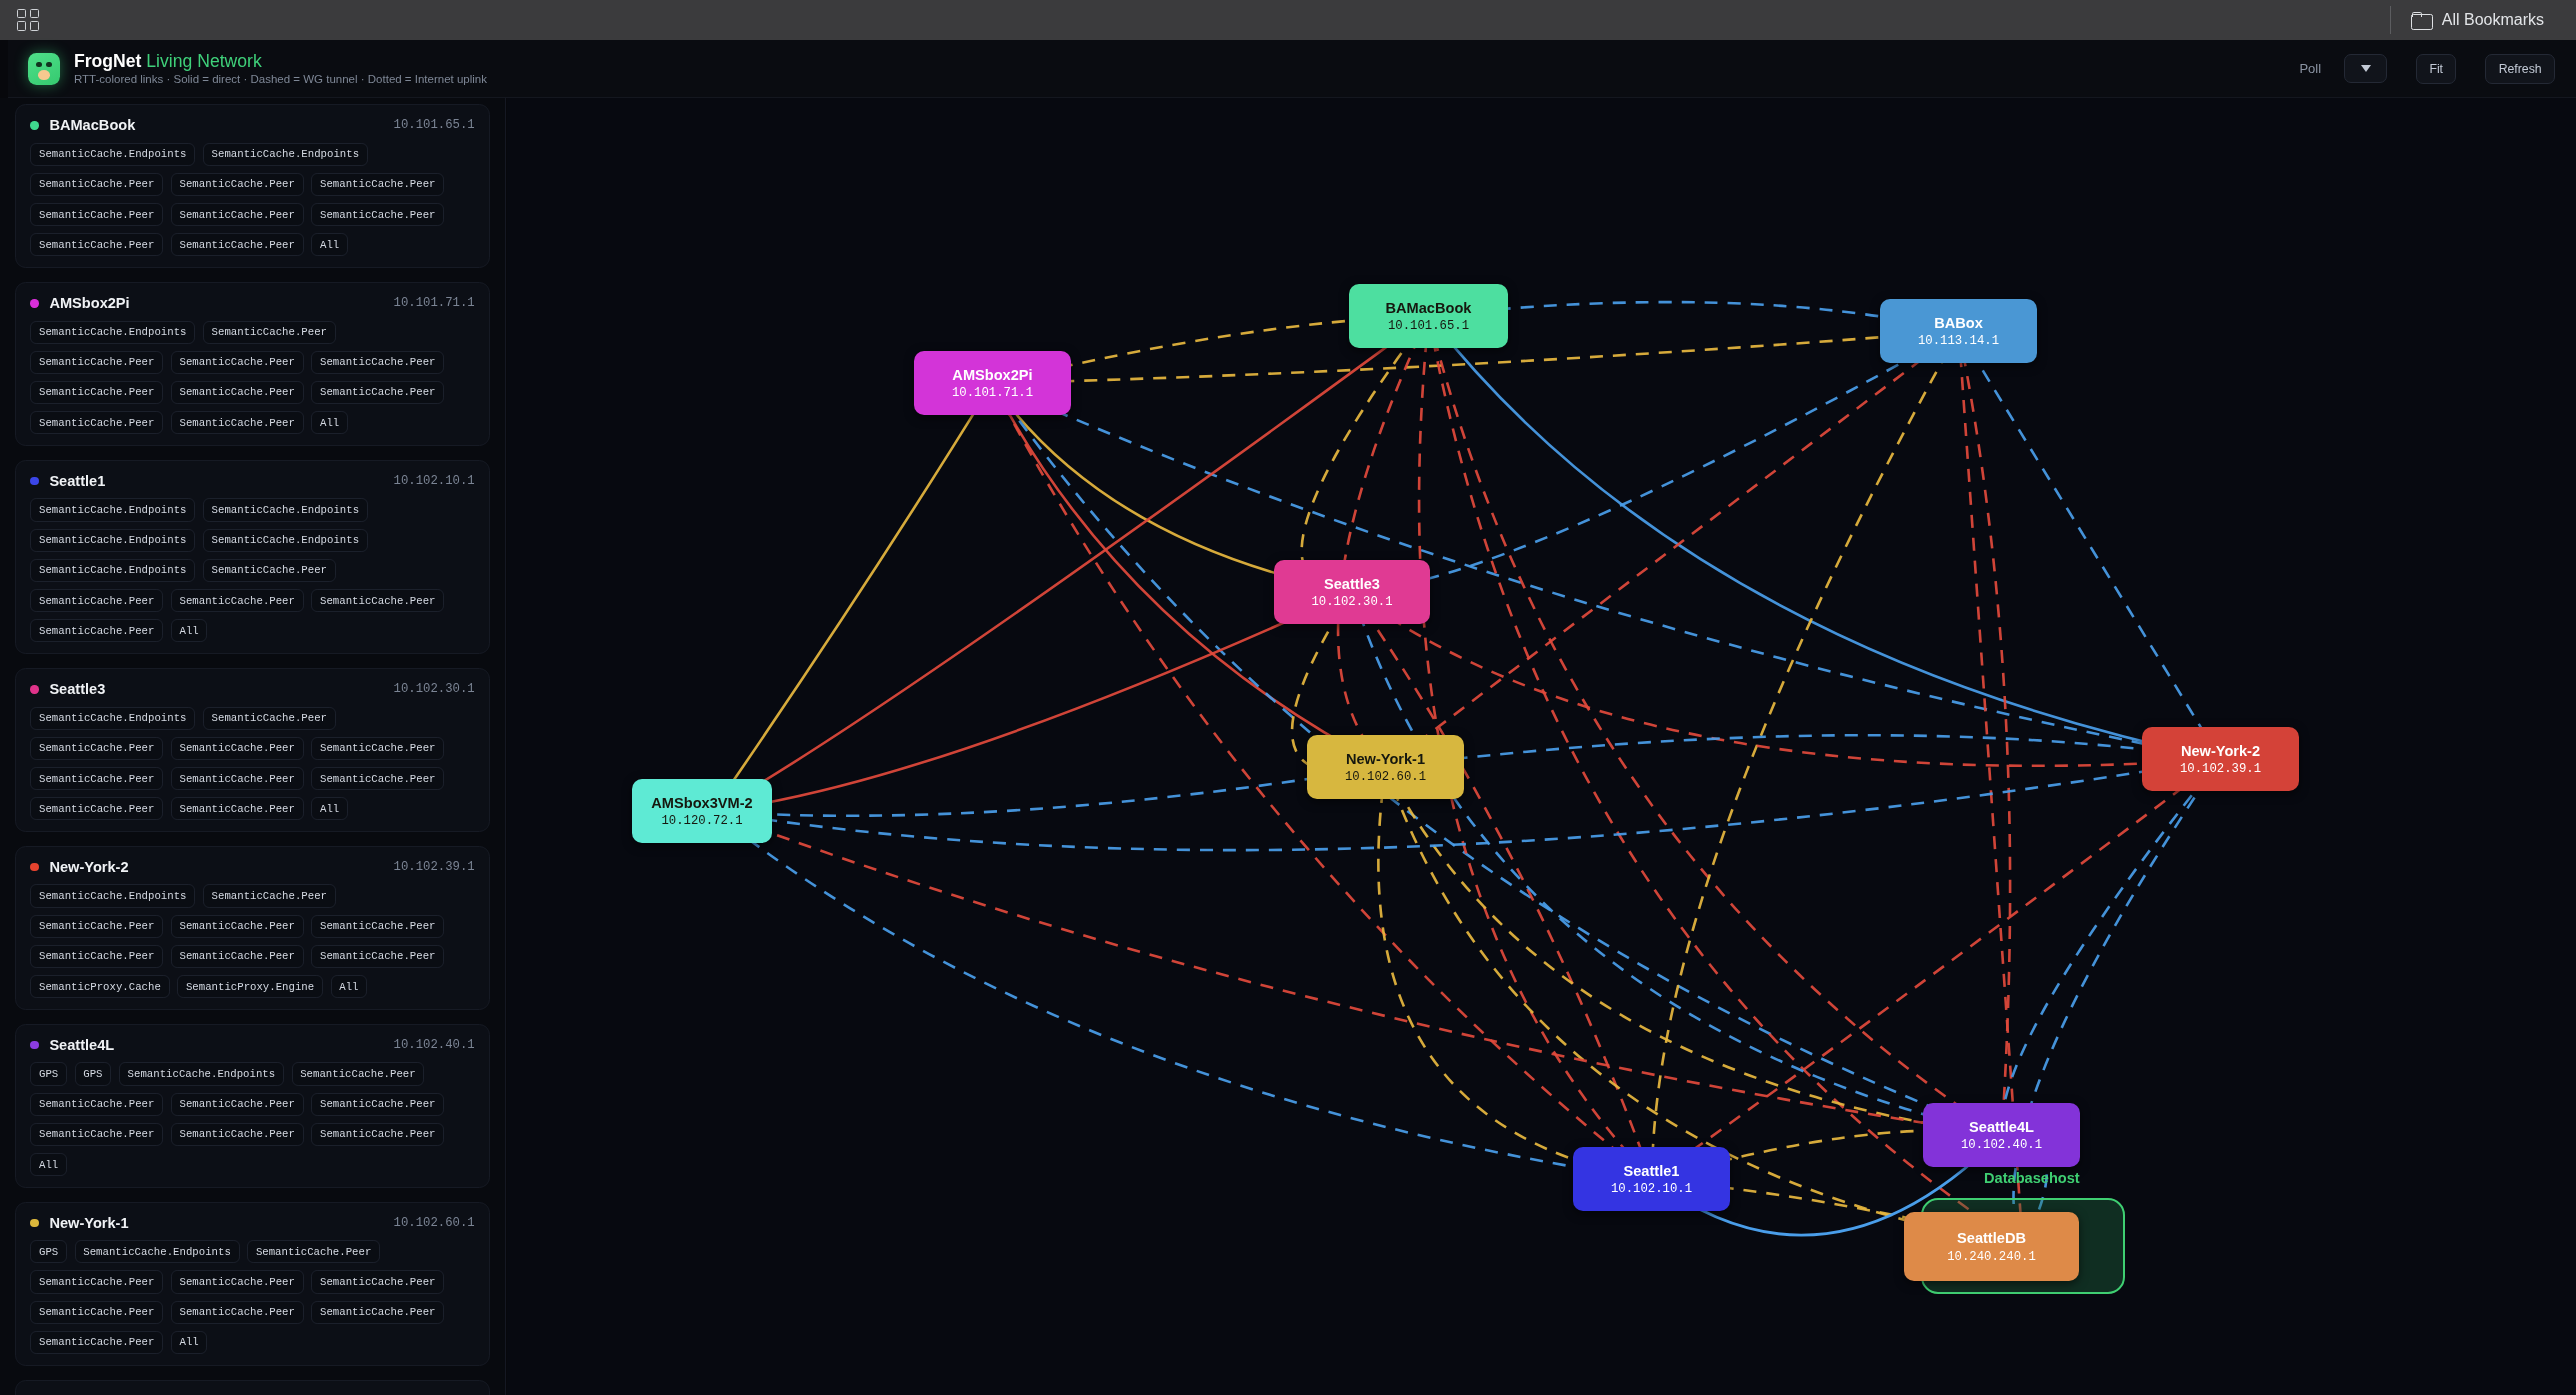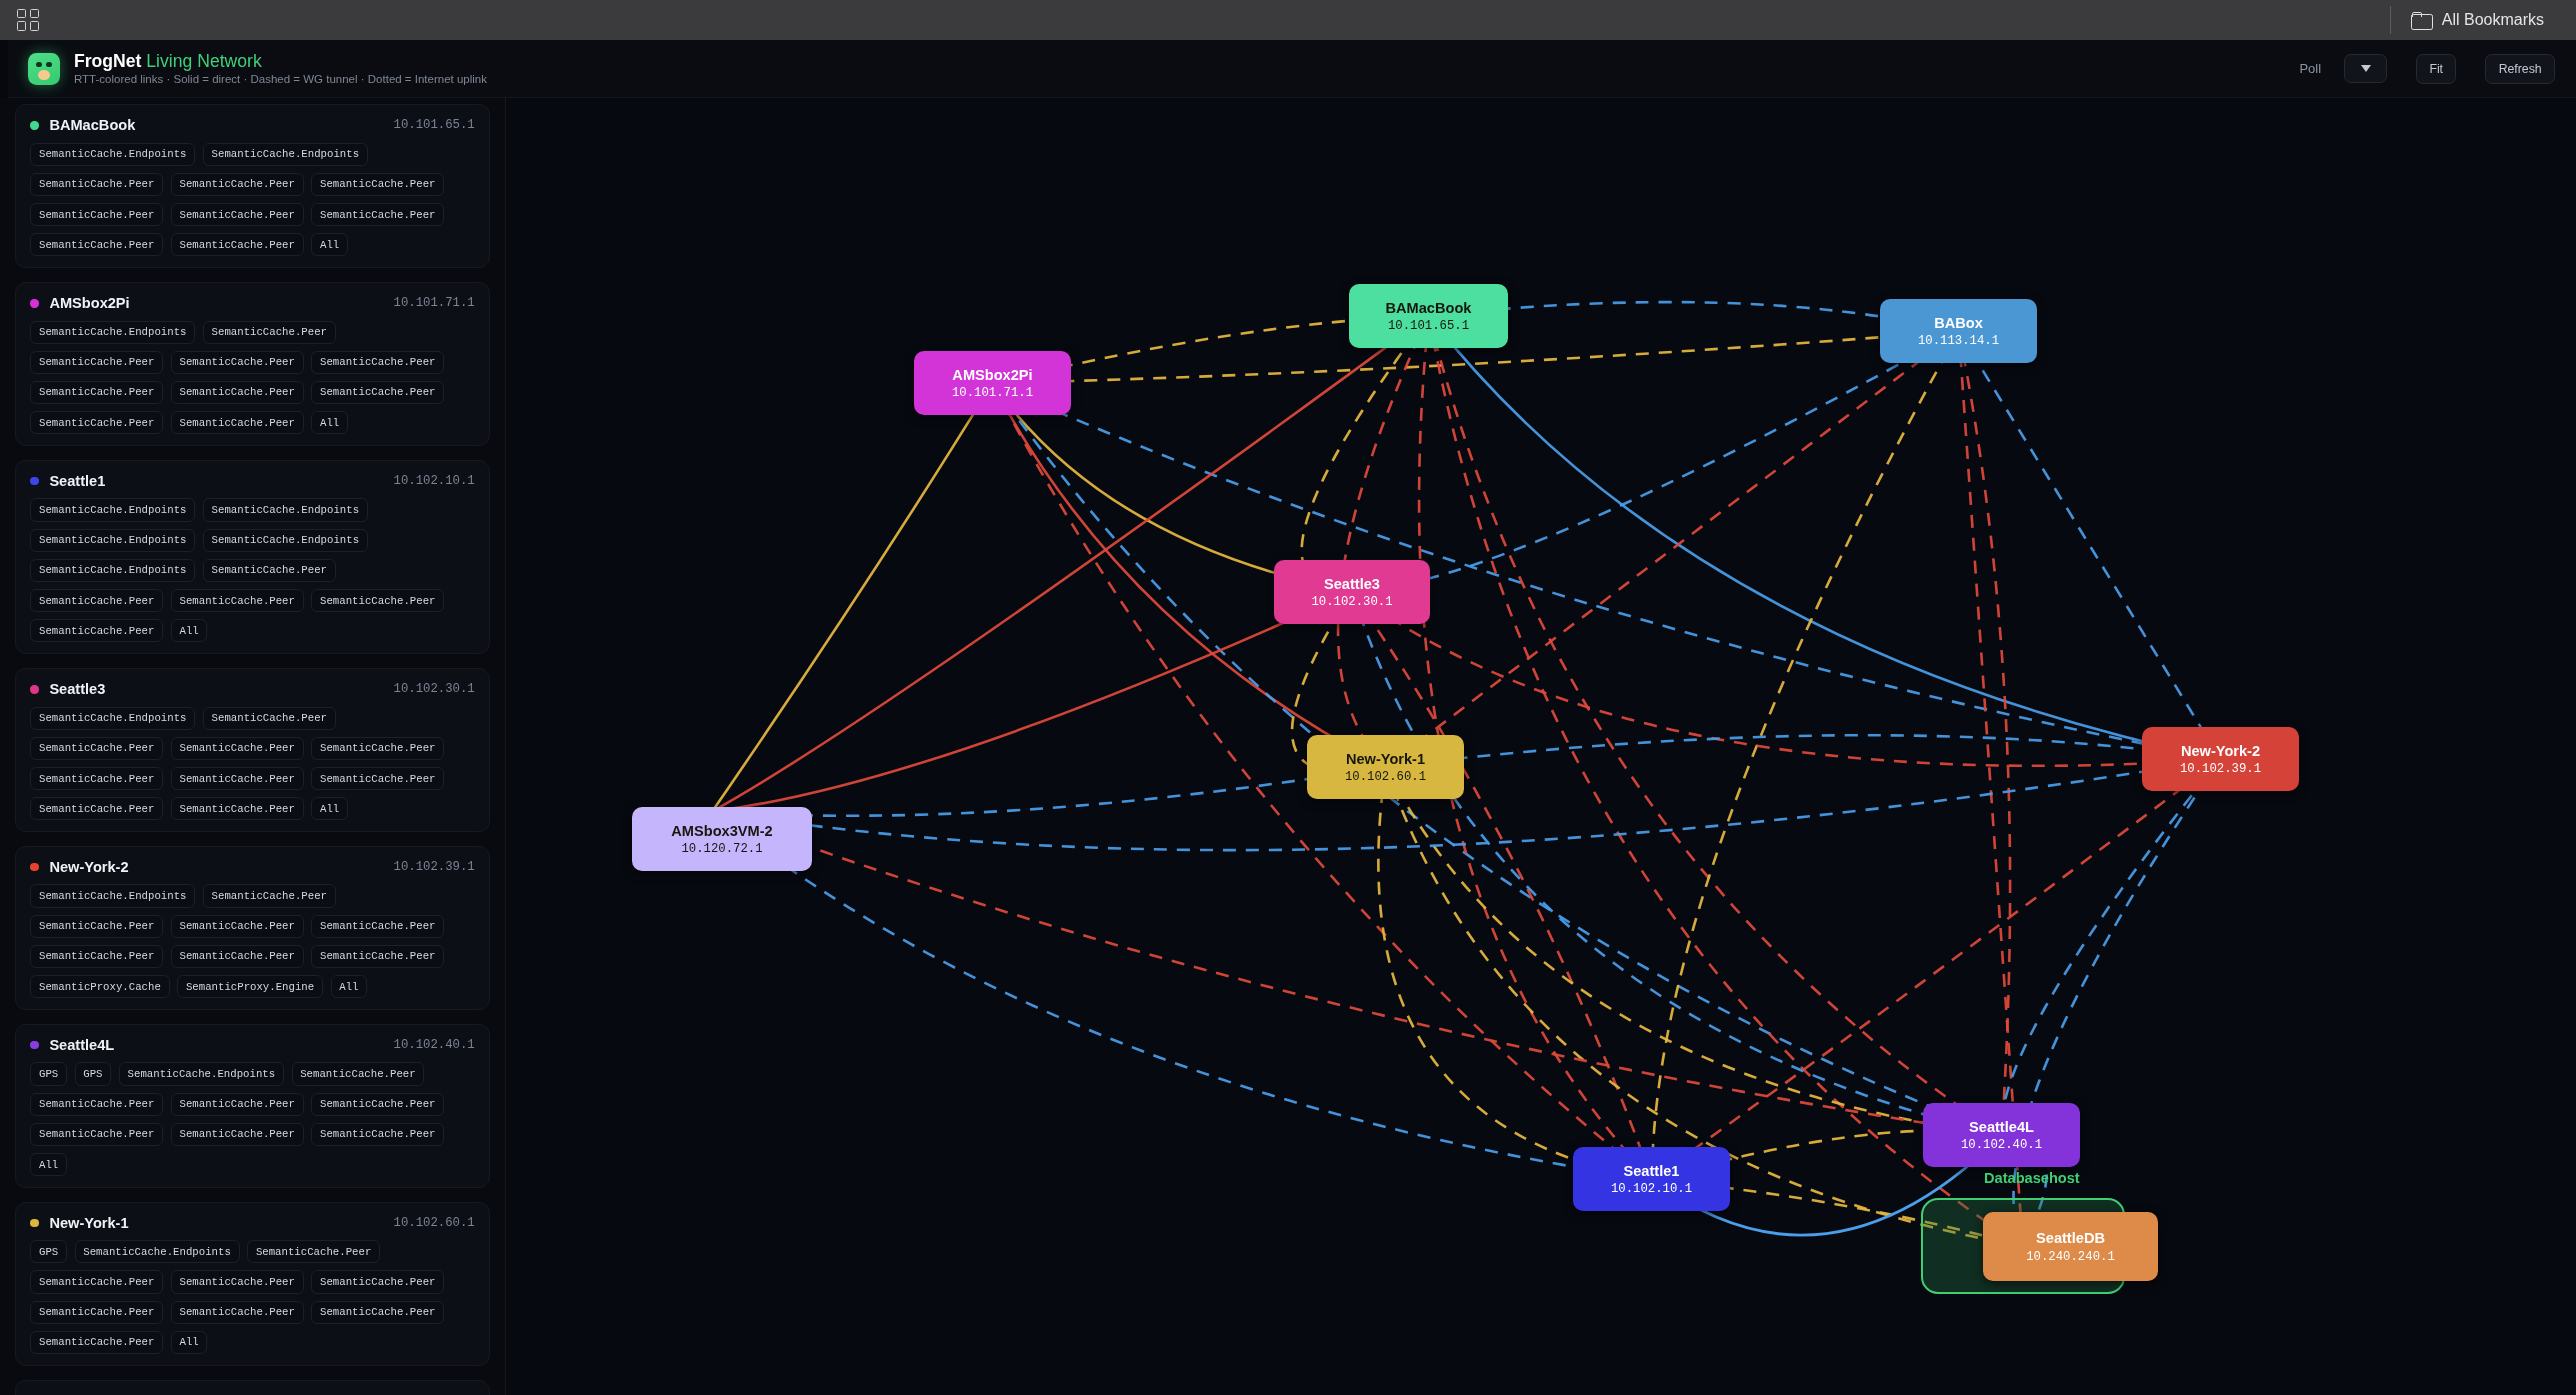--- a/index.html
+++ b/index.html
@@ -406,32 +406,32 @@
       <div class="n-ip">10.102.30.1</div>
     </div>
     <div class="node dark-text" style="left: 800px; top: 637px; width: 157px; height: 64px; background: rgb(215, 183, 63);">
       <div class="n-name">New-York-1</div>
       <div class="n-ip">10.102.60.1</div>
     </div>
     <div class="node light-text" style="left: 1635px; top: 629px; width: 157px; height: 64px; background: rgb(212, 66, 56);">
       <div class="n-name">New-York-2</div>
       <div class="n-ip">10.102.39.1</div>
     </div>
-    <div class="node dark-text" style="left: 125px; top: 681px; width: 180px; height: 64px; background: #c4b5fd; margin-top: 28px;">
+    <div class="node dark-text" style="left: 125px; top: 681px; width: 140px; height: 64px; background: #5eead4;">
       <div class="n-name">AMSbox3VM-2</div>
       <div class="n-ip">10.120.72.1</div>
     </div>
     <div class="node light-text" style="left: 1066px; top: 1049px; width: 157px; height: 64px; background: rgb(52, 52, 226);">
       <div class="n-name">Seattle1</div>
       <div class="n-ip">10.102.10.1</div>
     </div>
     <div class="node light-text" style="left: 1416px; top: 1005px; width: 157px; height: 64px; background: rgb(131, 51, 217);">
       <div class="n-name">Seattle4L</div>
       <div class="n-ip">10.102.40.1</div>
     </div>
     <div id="db-group"></div>
     <div id="db-group-label">Databasehost</div>
-    <div class="node light-text" style="left: 1476px; top: 1114px; width: 175px; height: 69px; background: rgb(222, 138, 72);">
+    <div class="node light-text" style="left: 1397px; top: 1114px; width: 175px; height: 69px; background: rgb(222, 138, 72);">
       <div class="n-name">SeattleDB</div>
       <div class="n-ip">10.240.240.1</div>
     </div>
   </div>
 
 
 </body></html>

